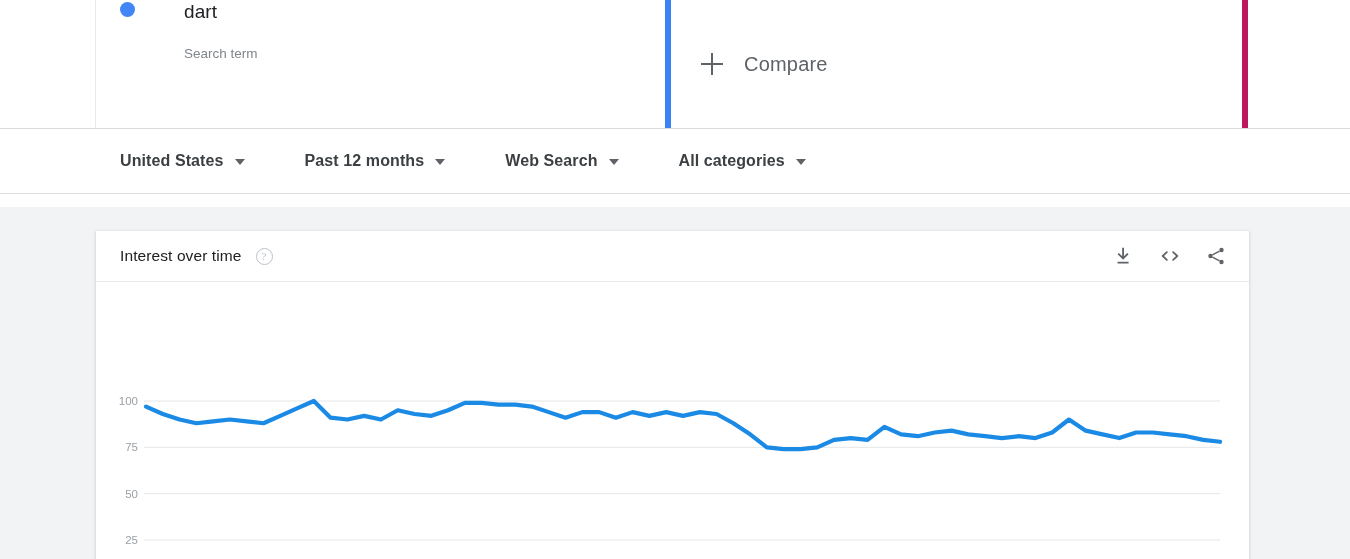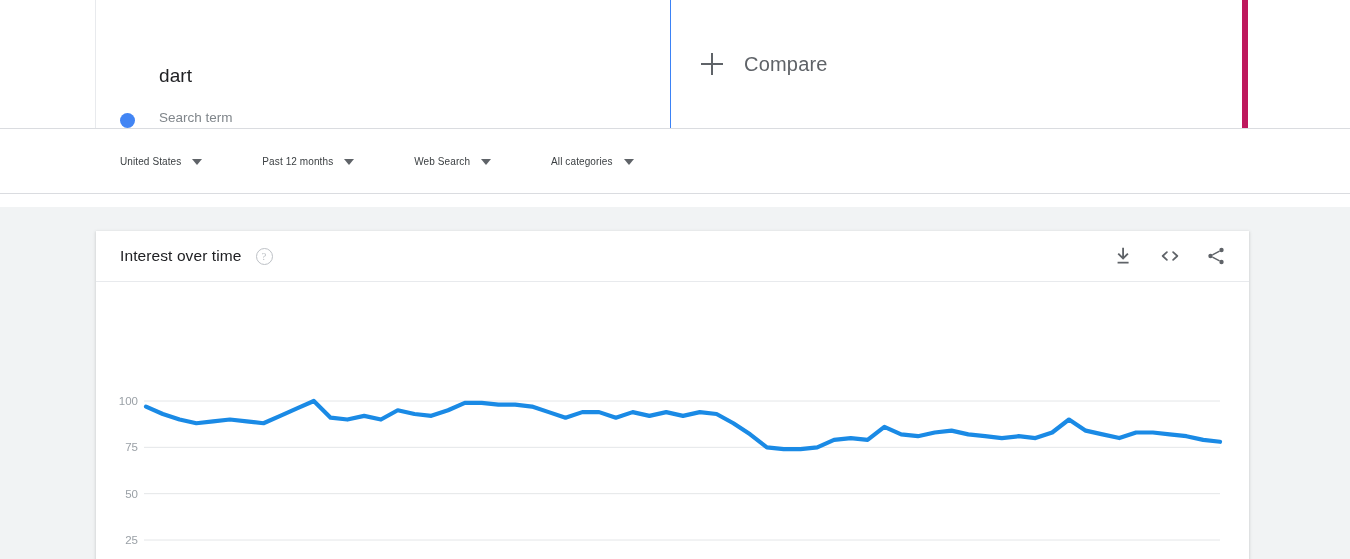--- a/index.html
+++ b/index.html
@@ -14,22 +14,22 @@
 
   
   .term-header {
     position: absolute; left: 0; top: 0; width: 1350px; height: 129px;
     background: #ffffff;
     border-bottom: 1px solid #dadce0;
     display: flex; align-items: stretch;
   }
   .term-gutter-left { width: 96px; border-right: 1px solid #e8eaed; }
   .term-card {
-    width: 575px; border-right: 1px solid #3b82f6;
-    display: flex; align-items: flex-end; padding-left: 24px;
+    width: 575px; border-right: 6px solid #3b82f6;
+    display: flex; align-items: flex-start; padding-left: 24px; gap: 25px;
   }
   .term-dot {
     width: 15px; height: 15px; border-radius: 50%;
     background: #4285f4; flex: 0 0 15px; margin-right: 24px;
     margin-top: 2px;
   }
   .term-texts { display: flex; flex-direction: column; justify-content: center; }
   .term-title { font-size: 19px; color: #202124; line-height: 24px; letter-spacing: .1px; }
   .term-sub { font-size: 13.5px; color: #80868b; line-height: 20px; margin-top: 20px; }
 
@@ -52,21 +52,21 @@
   
   .filter-bar {
     position: absolute; left: 0; top: 129px; width: 1350px; height: 65px;
     background: #ffffff; border-bottom: 1px solid #dadce0;
     display: flex; align-items: center; padding-left: 120px;
   }
   .filter {
     display: flex; align-items: center; cursor: pointer;
     margin-right: 60px; height: 100%;
   }
-  .filter-text { font-size: 10px; color: #3c4043; letter-spacing: .1px; }
+  .filter-text { font-size: 16px; color: #3c4043; letter-spacing: .1px; font-weight: bold; }
   .caret {
     width: 0; height: 0; margin-left: 11px; margin-top: 2px;
     border-left: 5.5px solid transparent;
     border-right: 5.5px solid transparent;
     border-top: 6.5px solid #5f6368;
   }
 
   
   .page-body {
     position: absolute; left: 0; top: 207px; width: 1350px; height: 364px;

